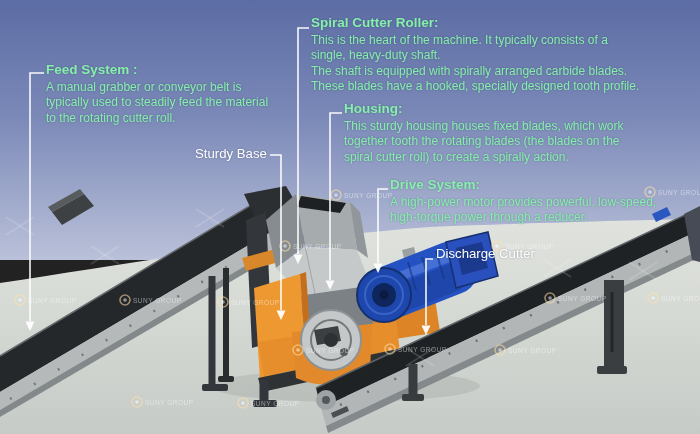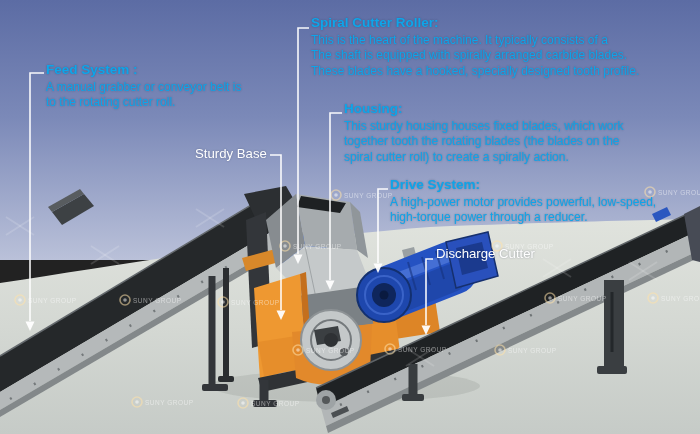--- a/index.html
+++ b/index.html
@@ -1,21 +1,21 @@
 <!DOCTYPE html>
 <html><head>
 <meta charset="utf-8">
 <style>
   html,body{margin:0;padding:0;background:#222;}
   .stage{
     position:relative;width:700px;height:434px;overflow:hidden;
     font-family:"Liberation Sans",sans-serif;
   }
   .stage svg{position:absolute;left:0;top:0;}
-  .label-block{position:absolute;color:#0ea5e9;text-shadow:0 0 2px rgba(20,30,60,.35);}
+  .label-block{position:absolute;color:#86efac;text-shadow:0 0 2px rgba(20,30,60,.35);}
   .label-title{font-size:13.5px;font-weight:bold;line-height:17px;white-space:nowrap;}
   .label-body{font-size:12px;line-height:15.4px;margin-top:2px;}
   .label-body div{white-space:nowrap;}
   .plain-label{position:absolute;color:#fff;font-size:13.2px;white-space:nowrap;
     text-shadow:0 0 2px rgba(20,30,60,.35);}
 </style>
 </head>
 <body>
 
 <div class="stage">
@@ -256,28 +256,30 @@
     <path d="M378,273 L373.5,263.5 L382.5,263.5 Z"></path>
     <path d="M281,320 L276.5,310.5 L285.5,310.5 Z"></path>
     <path d="M426,335 L421.5,325.5 L430.5,325.5 Z"></path>
   </g>
 </svg>
 
 <div class="label-block" style="left:46px;top:61px;">
   <div class="label-title">Feed System :</div>
   <div class="label-body">
     <div>A manual grabber or conveyor belt is</div>
+    <div>typically used to steadily feed the material</div>
     <div>to the rotating cutter roll.</div>
   </div>
 </div>
 
 <div class="label-block" style="left:311px;top:14px;">
   <div class="label-title">Spiral Cutter Roller:</div>
   <div class="label-body">
     <div>This is the heart of the machine. It typically consists of a</div>
+    <div>single, heavy-duty shaft.</div>
     <div>The shaft is equipped with spirally arranged carbide blades.</div>
     <div>These blades have a hooked, specially designed tooth profile.</div>
   </div>
 </div>
 
 <div class="label-block" style="left:344px;top:100px;">
   <div class="label-title">Housing:</div>
   <div class="label-body">
     <div>This sturdy housing houses fixed blades, which work</div>
     <div>together tooth the rotating blades (the blades on the</div>

